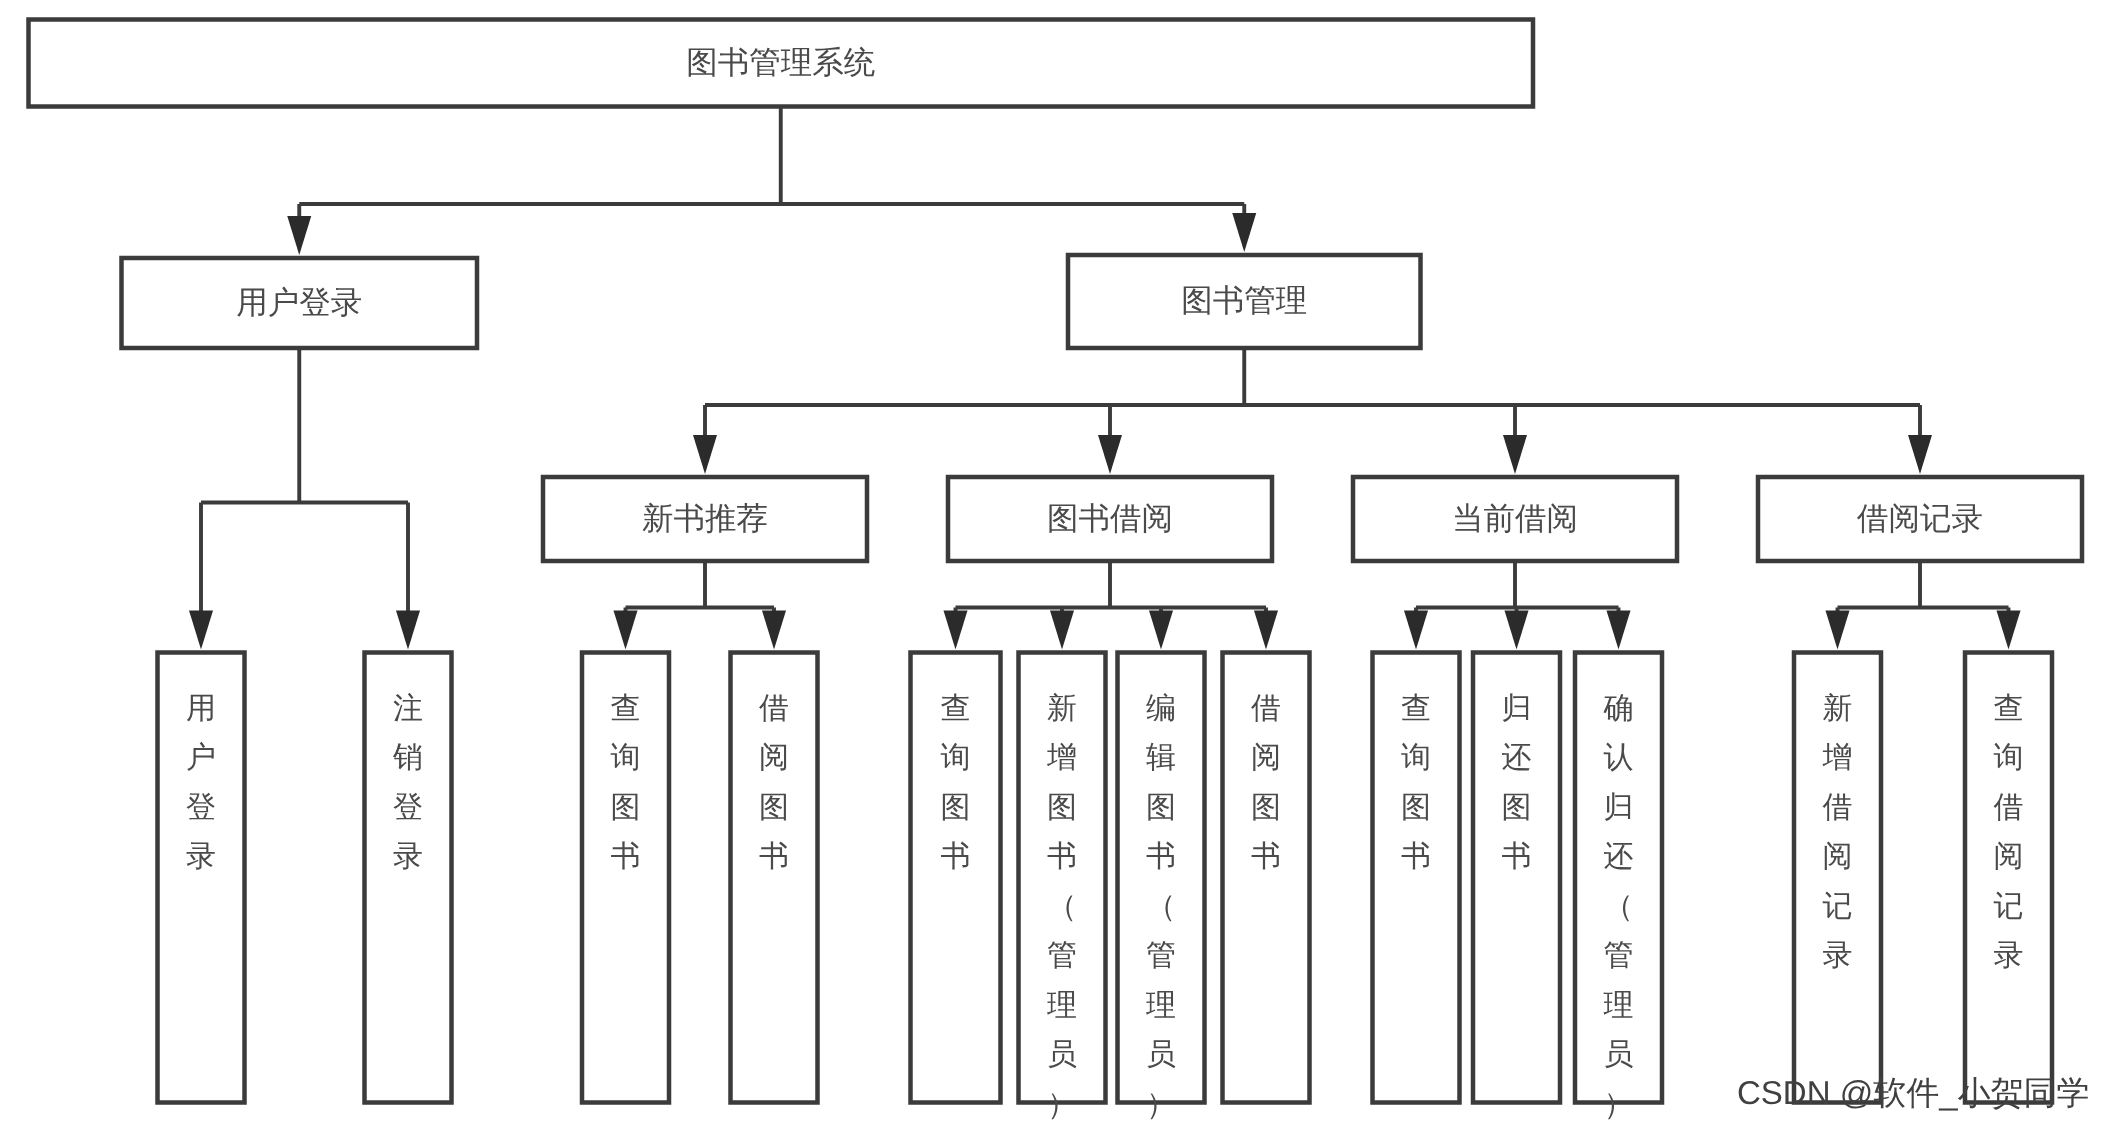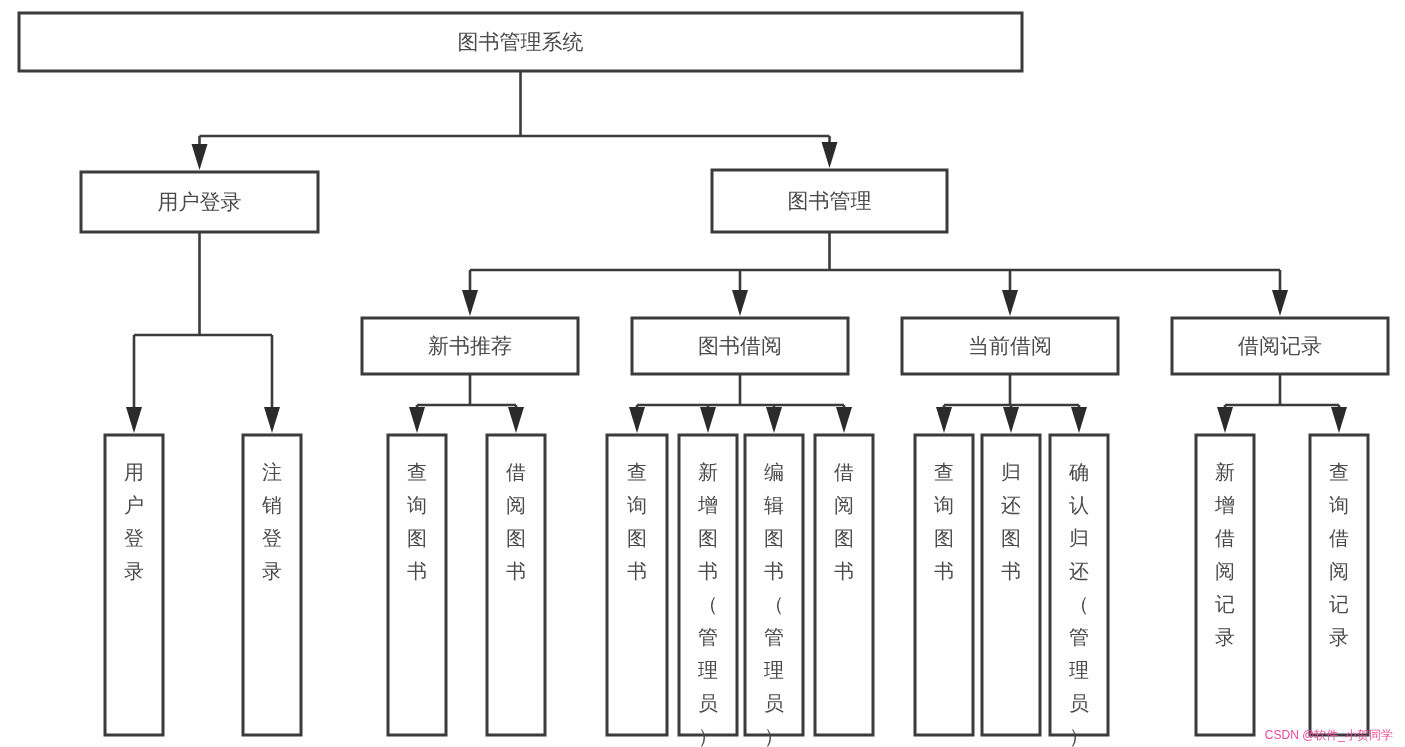--- a/index.html
+++ b/index.html
@@ -55,22 +55,22 @@
     text-anchor: middle;
     letter-spacing: 0px;
   }
   .node-label.vertical-label {
     font-size: 20px;
   }
   .watermark-text {
     position: absolute;
     right: 12px;
     bottom: 3px;
-    color: #ec4899;
-    font-size: 12px;
+    color: #404040;
+    font-size: 22px;
     font-family: "Liberation Sans", "DejaVu Sans", sans-serif;
     white-space: nowrap;
     pointer-events: none;
     user-select: none;
   }
 </style>
 </head>
 <body>
 
 <div id="diagram-root">

